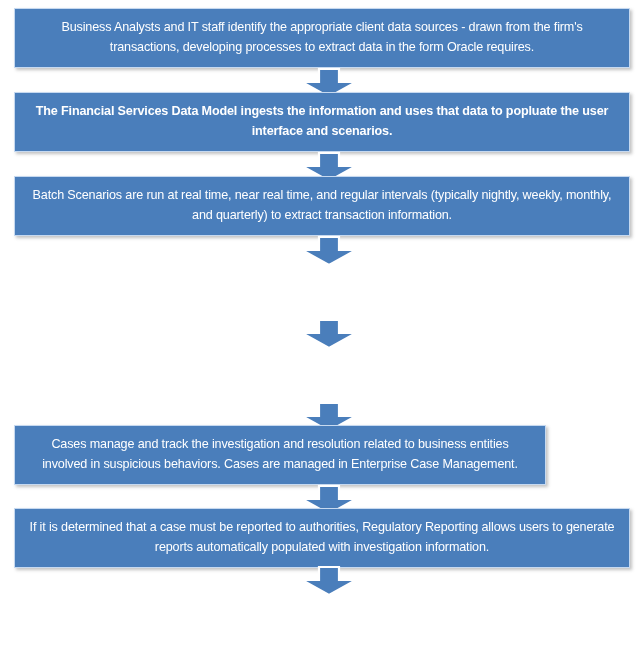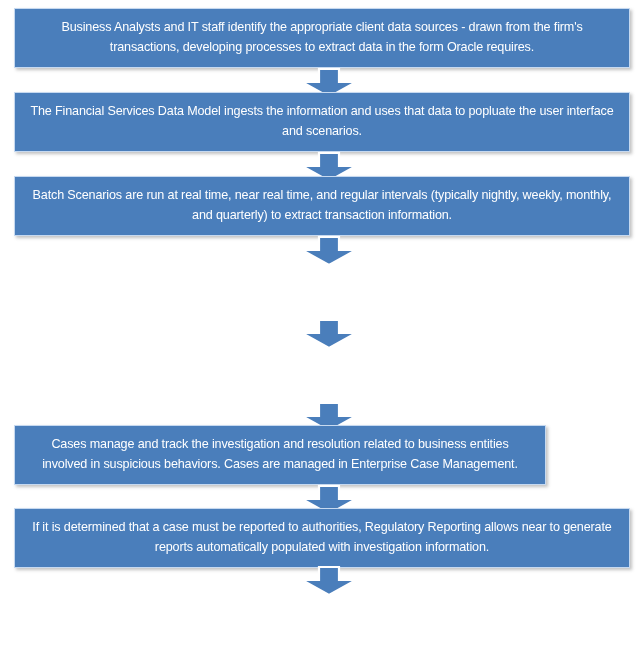--- a/index.html
+++ b/index.html
@@ -72,21 +72,21 @@
       <span class="step-text">Business Analysts and IT staff identify the appropriate client data sources - drawn from the firm's transactions, developing processes to extract data in the form Oracle requires.</span>
     </div>
   </div>
 
   <div class="arrow-connector" style="top:68px;">
     <svg viewBox="0 0 64 30" xmlns="http://www.w3.org/2000/svg">
       <polygon points="22,1 42,1 42,14 59,14 32,29 5,14 22,14" fill="#4a7ebb" stroke="#ffffff" stroke-width="2.2" stroke-linejoin="miter"></polygon>
     </svg>
   </div>
 
-  <div class="step-wrap" style="top:92px;">
+  <div class="step-wrap" style="top:92px;font-weight:bold;">
     <div class="step-box" style="margin-left:14px; width:616px; height:60px;">
       <span class="step-text">The Financial Services Data Model ingests the information and uses that data to popluate the user interface and scenarios.</span>
     </div>
   </div>
 
   <div class="arrow-connector" style="top:152px;">
     <svg viewBox="0 0 64 30" xmlns="http://www.w3.org/2000/svg">
       <polygon points="22,1 42,1 42,14 59,14 32,29 5,14 22,14" fill="#4a7ebb" stroke="#ffffff" stroke-width="2.2" stroke-linejoin="miter"></polygon>
     </svg>
   </div>
@@ -124,21 +124,21 @@
   </div>
 
   <div class="arrow-connector" style="top:485px;">
     <svg viewBox="0 0 64 30" xmlns="http://www.w3.org/2000/svg">
       <polygon points="22,1 42,1 42,14 59,14 32,29 5,14 22,14" fill="#4a7ebb" stroke="#ffffff" stroke-width="2.2" stroke-linejoin="miter"></polygon>
     </svg>
   </div>
 
   <div class="step-wrap" style="top:508px;">
     <div class="step-box" style="margin-left:14px; width:616px; height:60px;">
-      <span class="step-text">If it is determined that a case must be reported to authorities, Regulatory Reporting allows near to generate reports  automatically populated with investigation information.</span>
+      <span class="step-text">If it is determined that a case must be reported to authorities, Regulatory Reporting allows users to generate reports  automatically populated with investigation information.</span>
     </div>
   </div>
 
   <div class="arrow-connector" style="top:566px;">
     <svg viewBox="0 0 64 30" xmlns="http://www.w3.org/2000/svg">
       <polygon points="22,1 42,1 42,14 59,14 32,29 5,14 22,14" fill="#4a7ebb" stroke="#ffffff" stroke-width="2.2" stroke-linejoin="miter"></polygon>
     </svg>
   </div>
 
 

